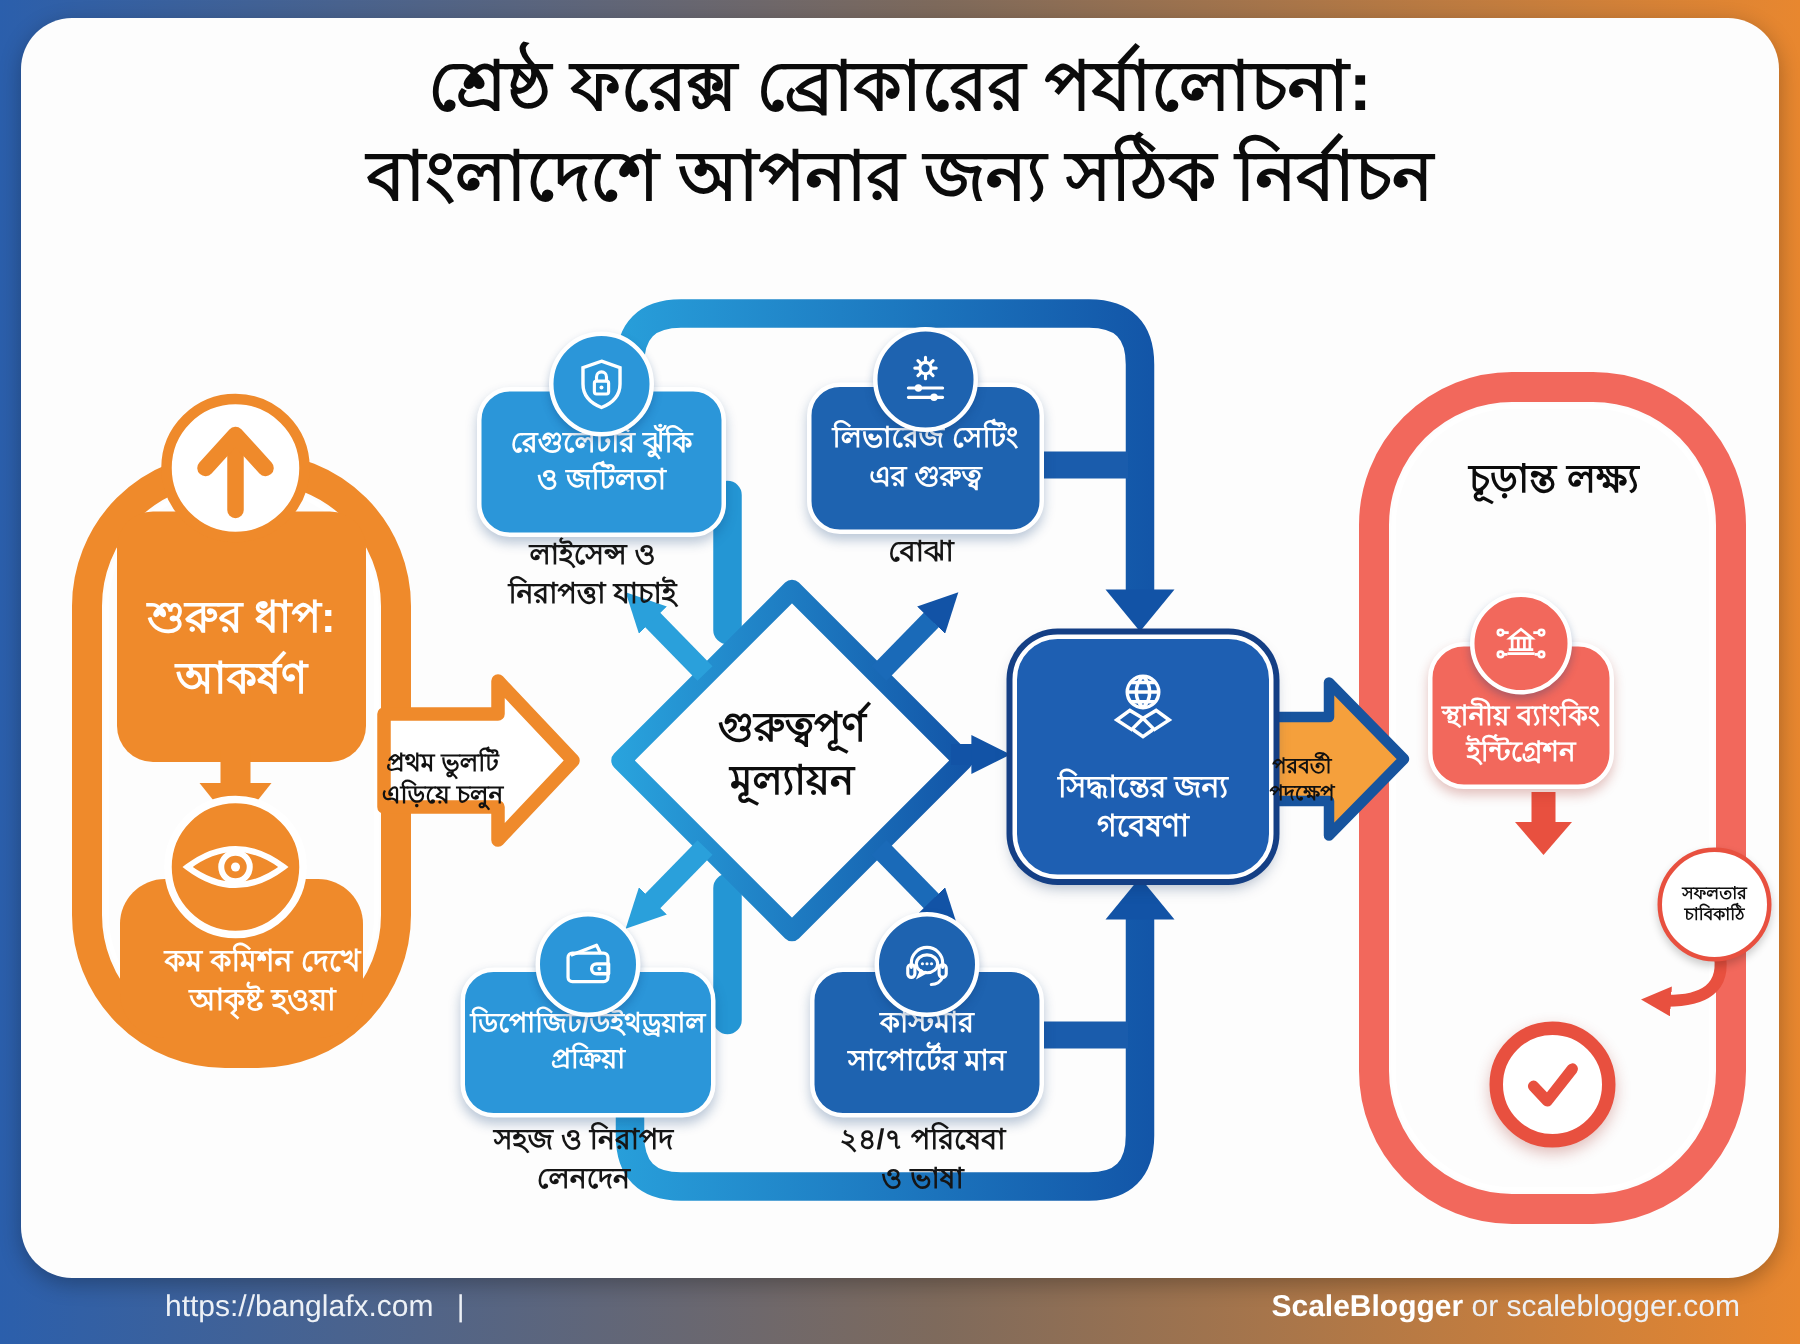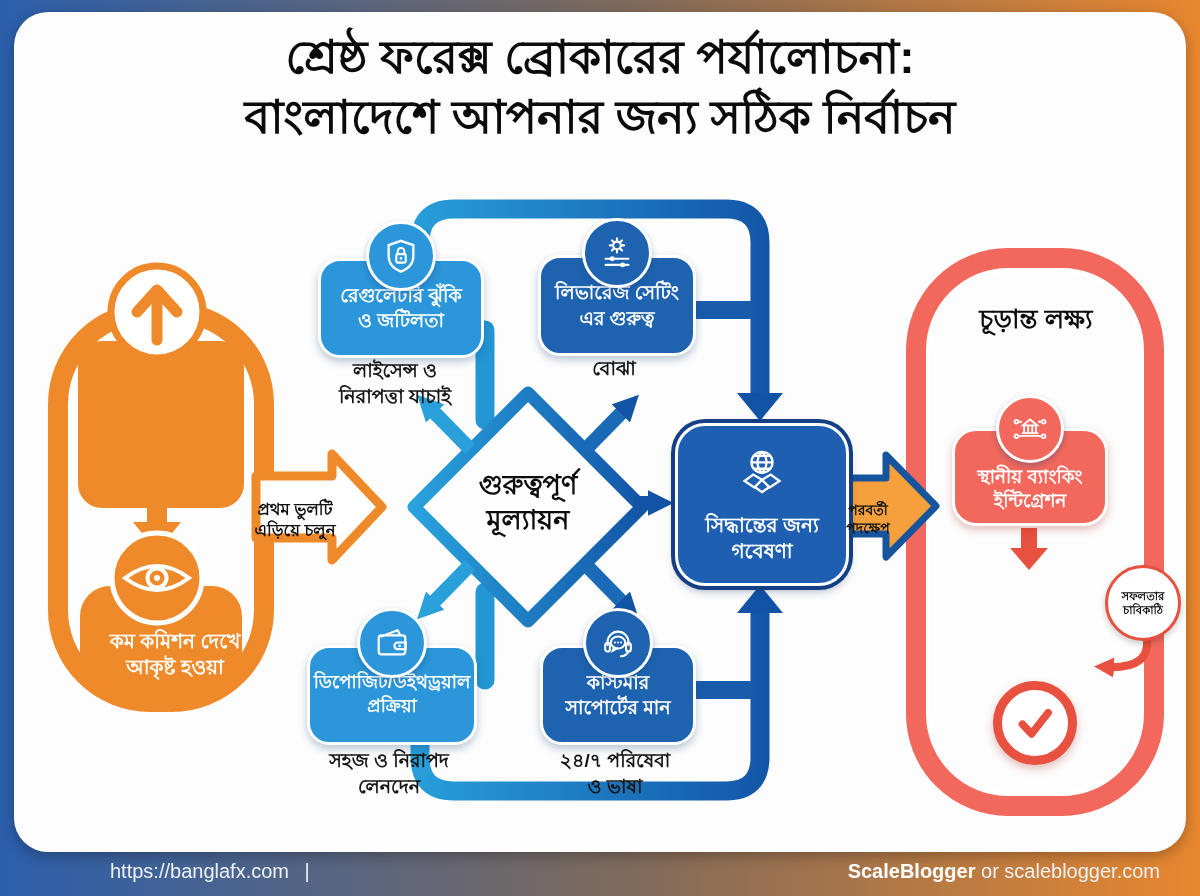--- a/index.html
+++ b/index.html
@@ -164,20 +164,24 @@
     <g>
       <path d="M 1146 634 Q 1154 670 1104 667" fill="none" stroke="#E8503F" stroke-width="8" marker-end="url(#mR)"></path>
     </g>
   </svg>
 
   <div class="abs title">
     <div>শ্রেষ্ঠ ফরেক্স ব্রোকারের পর্যালোচনা:</div>
     <div>বাংলাদেশে আপনার জন্য সঠিক নির্বাচন</div>
   </div>
 
+  <div class="abs left-heading">
+    <div>শুরুর ধাপ:</div>
+    <div>আকর্ষণ</div>
+  </div>
   <div class="abs left-caption">
     <div>কম কমিশন দেখে</div>
     <div>আকৃষ্ট হওয়া</div>
   </div>
   <div class="abs arrow-label" style="left:252px;top:482px;width:86px;font-size:16.5px;line-height:1.25;">
     <div>প্রথম ভুলটি</div>
     <div>এড়িয়ে চলুন</div>
   </div>
 
   <div class="abs diamond-label" style="left:443px;top:468px;width:170px;">
@@ -284,21 +288,21 @@
 
   <div class="abs arrow-label" style="left:840px;top:484px;width:56px;font-size:14px;line-height:1.3;">
     <div>পরবর্তী</div>
     <div>পদক্ষেপ</div>
   </div>
 
   <div class="abs red-heading">
     <div>চূড়ান্ত লক্ষ্য</div>
   </div>
 
-  <div class="abs red-box" style="left:952px;top:428px;width:156px;height:98px;font-size:18.5px;line-height:1.3;justify-content:flex-end;padding-bottom:10px;box-sizing:border-box;">
+  <div class="abs red-box" style="left:952px;top:428px;width:124px;height:98px;font-size:18.5px;line-height:1.3;justify-content:flex-end;padding-bottom:10px;box-sizing:border-box;">
     <div class="node-icon" style="background:#F2685C;top:-36px;width:62px;height:62px;">
       <svg width="40" height="40" viewBox="0 0 44 44">
         <g fill="none" stroke="#fff" stroke-width="2">
           <path d="M14 18 L22 11.5 L30 18 Z"></path>
           <path d="M15.5 18 v8.5 M20 18 v8.5 M24.5 18 v8.5 M28.5 18 v8.5 M13 26.5 h18 M12 29.5 h20"></path>
           <circle cx="7" cy="14" r="2"></circle>
             <circle cx="37" cy="14" r="2"></circle>
           <circle cx="7" cy="30" r="2"></circle>
             <circle cx="37" cy="30" r="2"></circle>
           <path d="M9 14 h4 M31 14 h4 M9 30 h3 M32 30 h3"></path>

